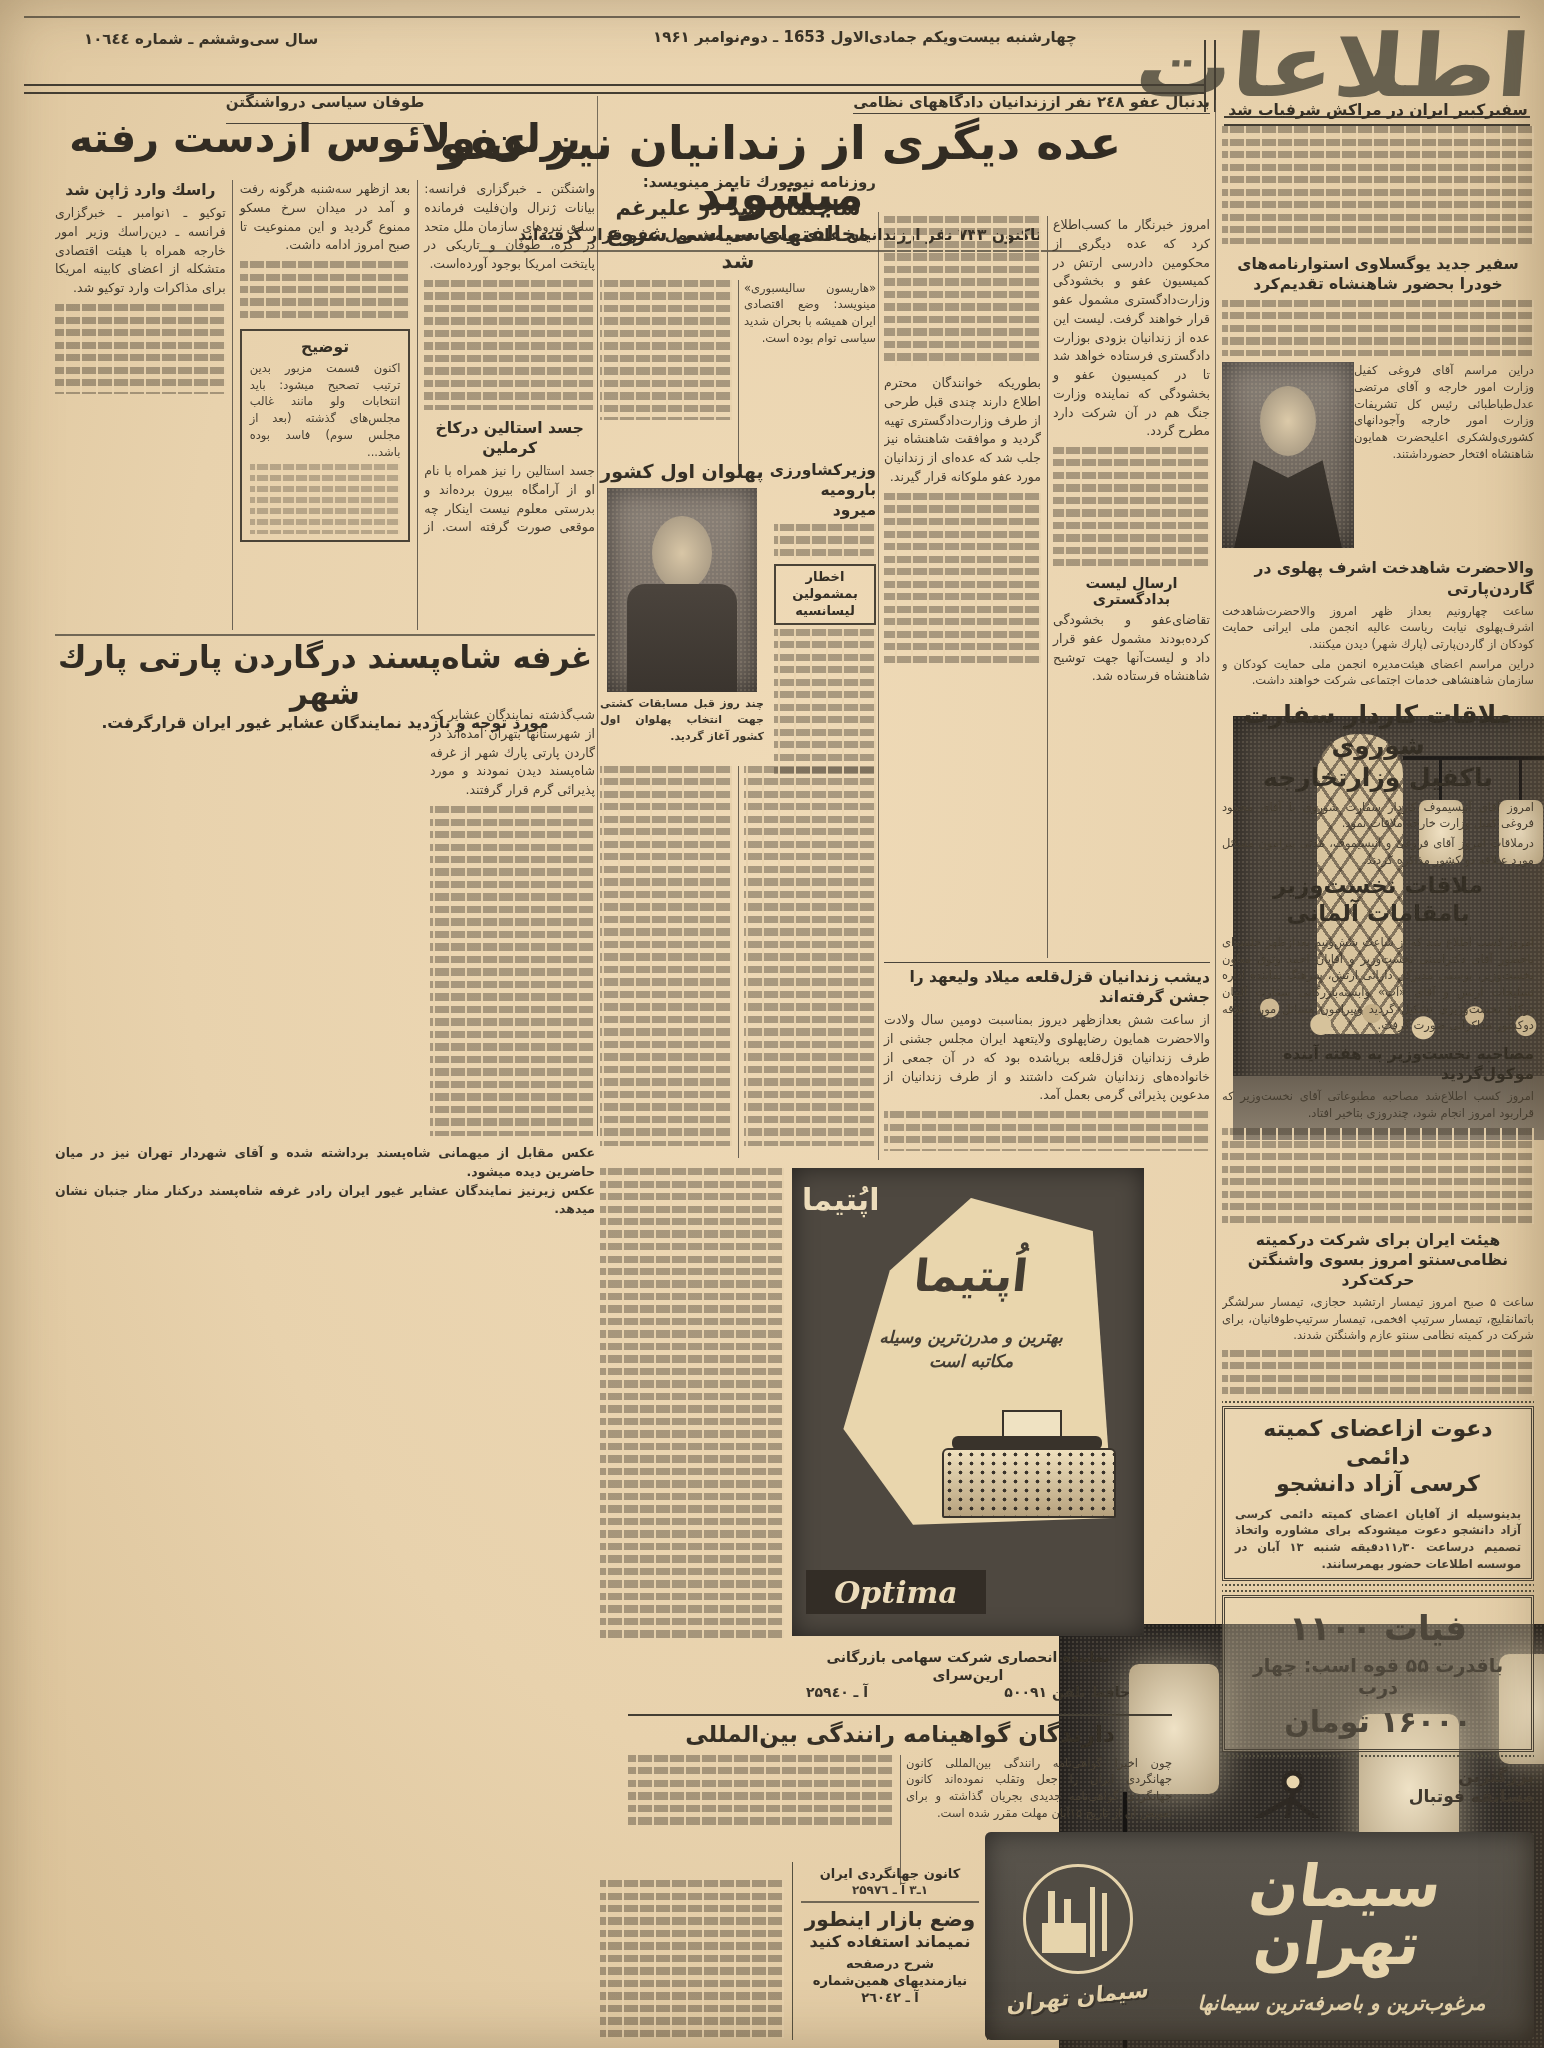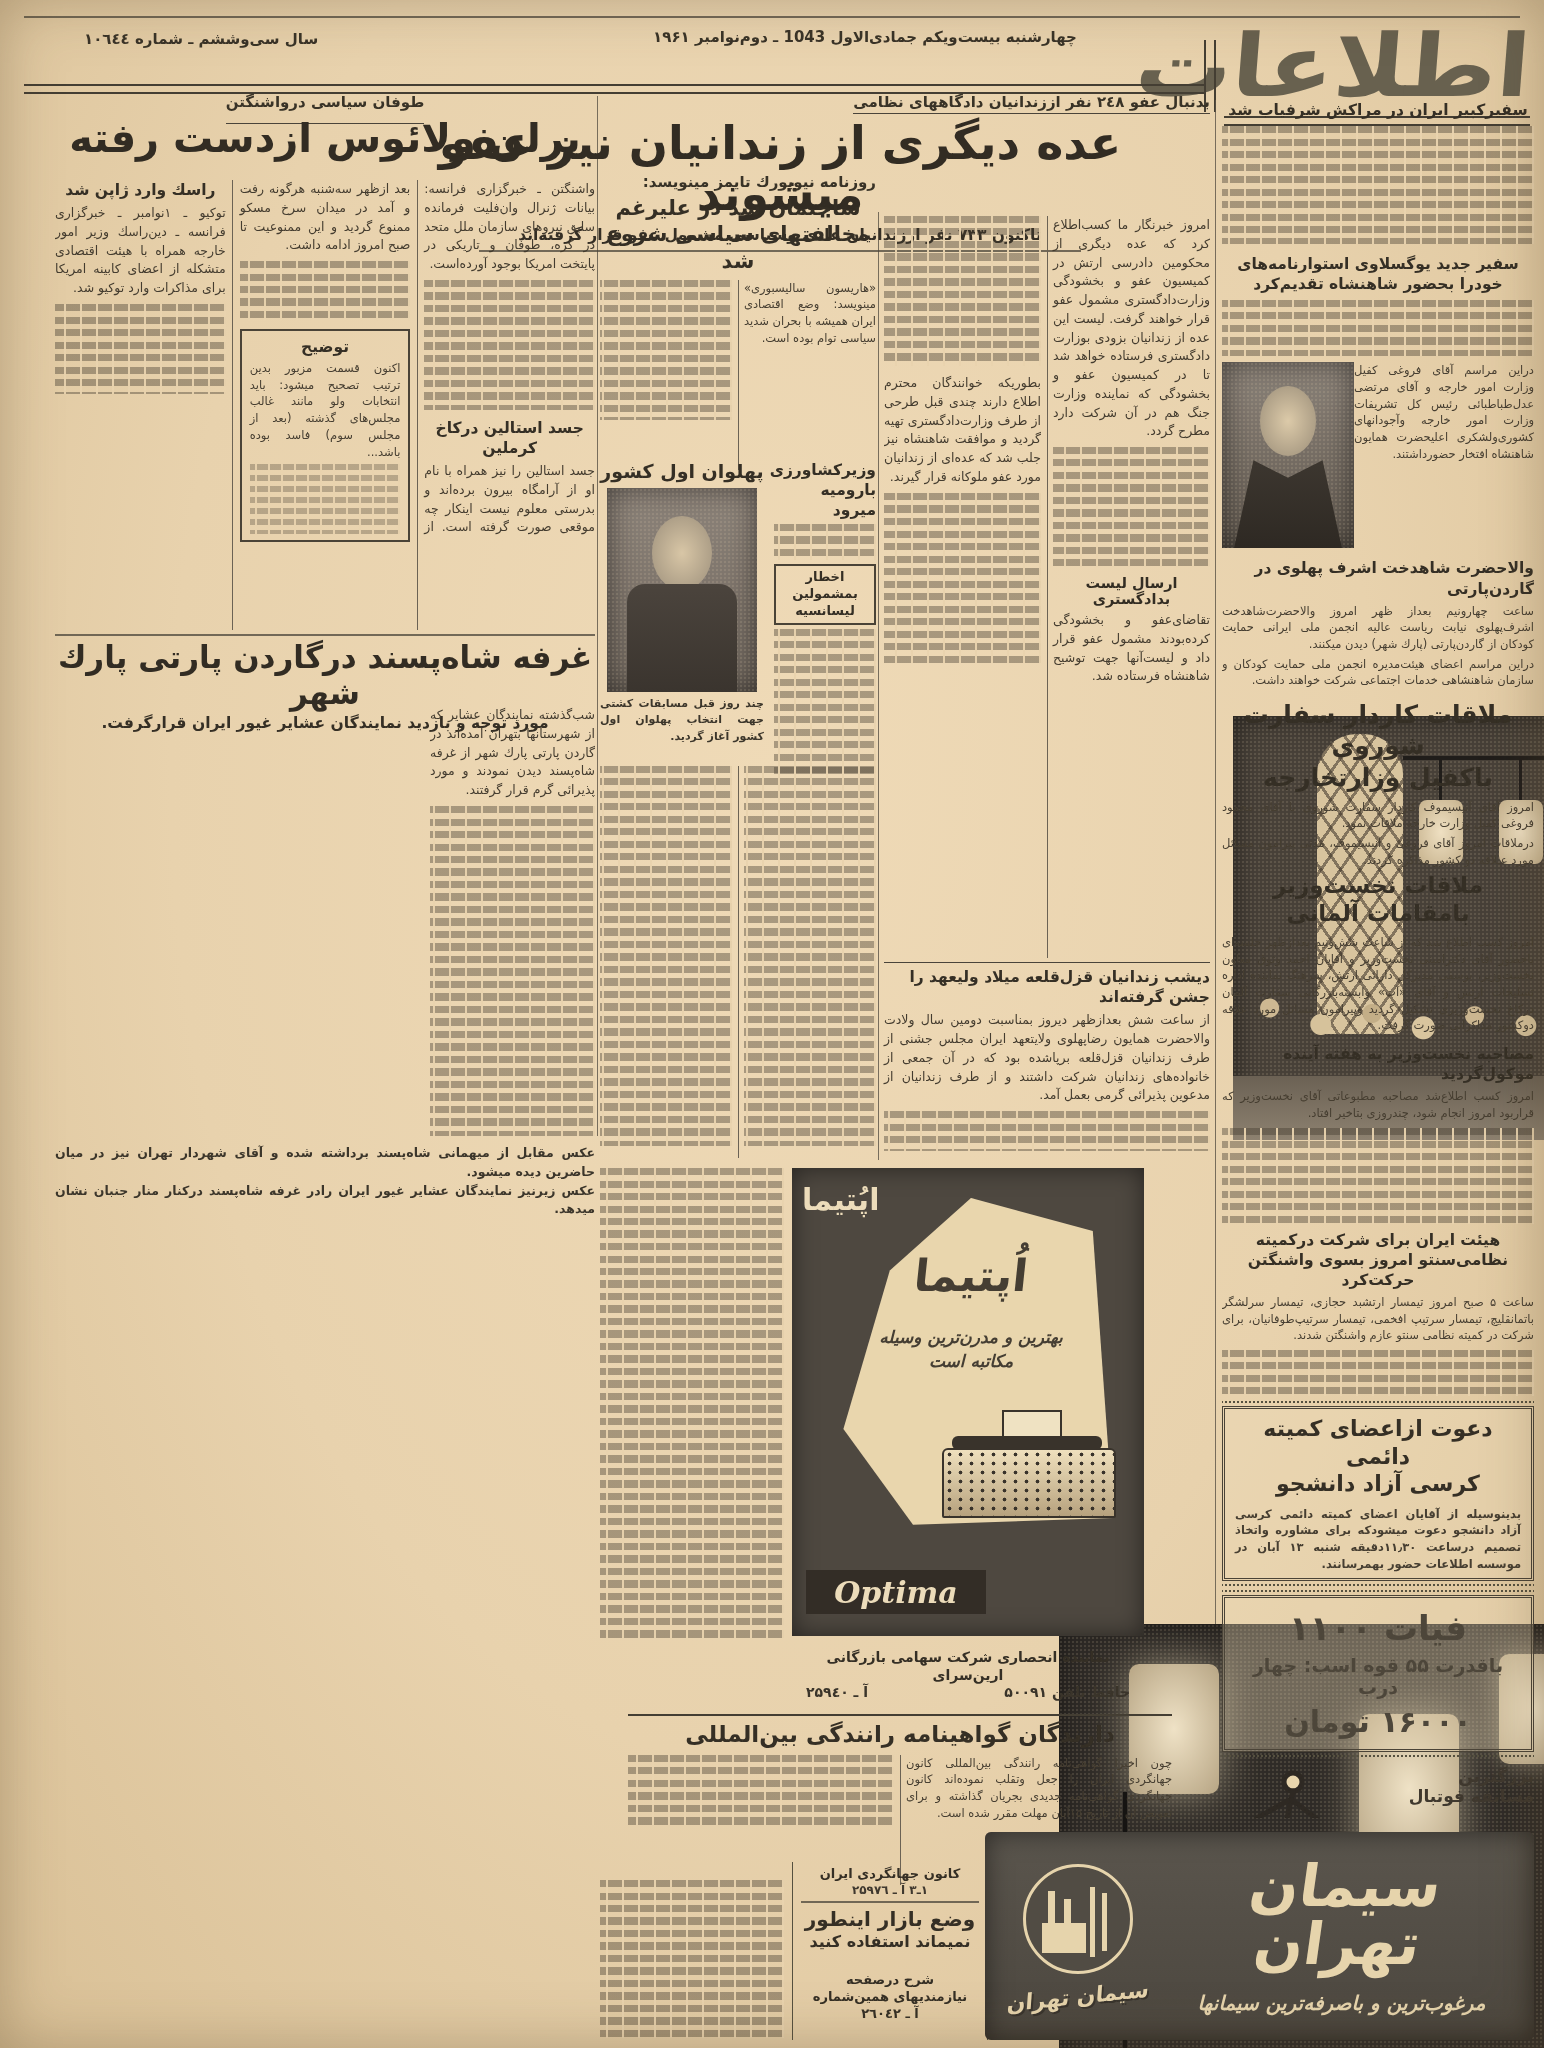--- a/index.html
+++ b/index.html
@@ -42,21 +42,21 @@
   .adface{position:absolute;border-radius:50%;}
 </style>
 </head>
 <body>
 
 <div class="page">
 
   <div class="abs hairline" style="left:24px;right:24px;top:16px;"></div>
 
   <div class="abs kicker" style="left:84px;top:30px;width:260px;text-align:left;">سال سی‌وششم ـ شماره ۱۰٦٤٤</div>
-  <div class="abs kicker" style="left:540px;top:28px;width:650px;text-align:center;">چهارشنبه بیست‌ویکم جمادی‌الاول 1043 ـ دوم‌نوامبر ۱۹۶۱</div>
+  <div class="abs kicker" style="left:540px;top:28px;width:650px;text-align:center;">چهارشنبه بیست‌ویکم جمادی‌الاول 1653 ـ دوم‌نوامبر ۱۹۶۱</div>
 
   <div class="abs" style="left:1224px;top:18px;width:306px;">
     <div class="masthead">اطلاعات</div>
     <div class="double" style="margin-top:2px;"></div>
   </div>
   <div class="abs" style="left:1204px;top:40px;width:8px;height:72px;border-left:2px solid #443e33;border-right:2px solid #443e33;"></div>
 
   <div class="abs double" style="left:24px;top:84px;width:1180px;"></div>
 
   <div class="abs vr" style="left:597px;top:96px;height:1040px;"></div>
@@ -222,21 +222,21 @@
   </div>
 
   <div class="abs fill" style="left:600px;top:1880px;width:184px;height:158px;"></div>
 
   <div class="abs" style="left:792px;top:1862px;width:196px;height:178px;border-right:1px solid #55503f;border-left:1px solid #55503f;padding:4px 8px;box-sizing:border-box;">
     <div class="h-sm" style="font-size:13px;">کانون جهانگردی ایران</div>
     <div class="center" style="font-size:12px;font-weight:bold;">۱ـ۳        آ ـ ۲۵۹۷٦</div>
     <div class="hairline" style="margin:4px 0;"></div>
     <div class="h-med" style="font-size:20px;">وضع بازار اینطور</div>
     <div class="h-med" style="font-size:16px;">نمیماند استفاده کنید</div>
-    <div class="h-sm" style="font-size:13px;margin-top:20px;">شرح درصفحه</div>
+    <div class="h-sm" style="font-size:13px;margin-top:4px;">شرح درصفحه</div>
     <div class="h-sm" style="font-size:13px;">نیازمندیهای همین‌شماره</div>
     <div class="h-sm" style="font-size:13px;">آ ـ ۲٦۰٤۲</div>
   </div>
 
   <div class="abs" style="left:1222px;top:100px;width:312px;height:1718px;overflow:hidden;">
 
     <div class="h-sm">سفیرکبیر ایران در مراکش شرفیاب شد</div>
     <div class="fill" style="height:118px;margin:6px 0 10px;"></div>
 
     <div class="h-sm">سفیر جدید یوگسلاوی استوارنامه‌های خودرا بحضور شاهنشاه تقدیم‌کرد</div>

